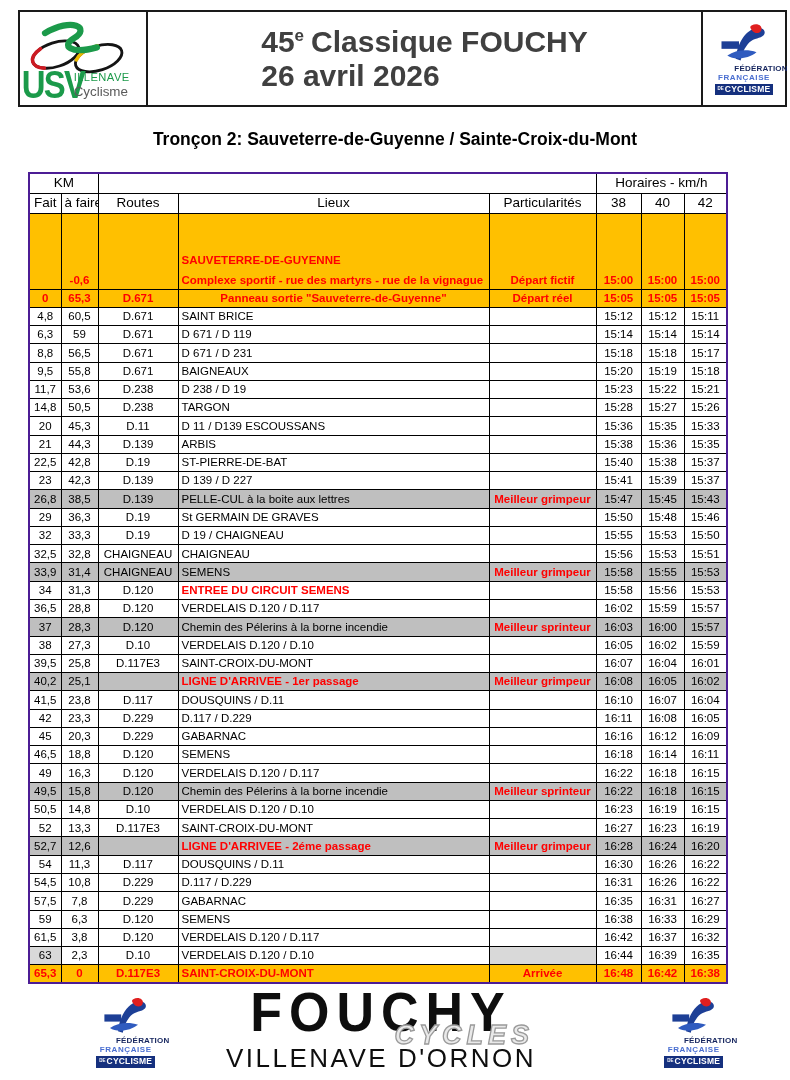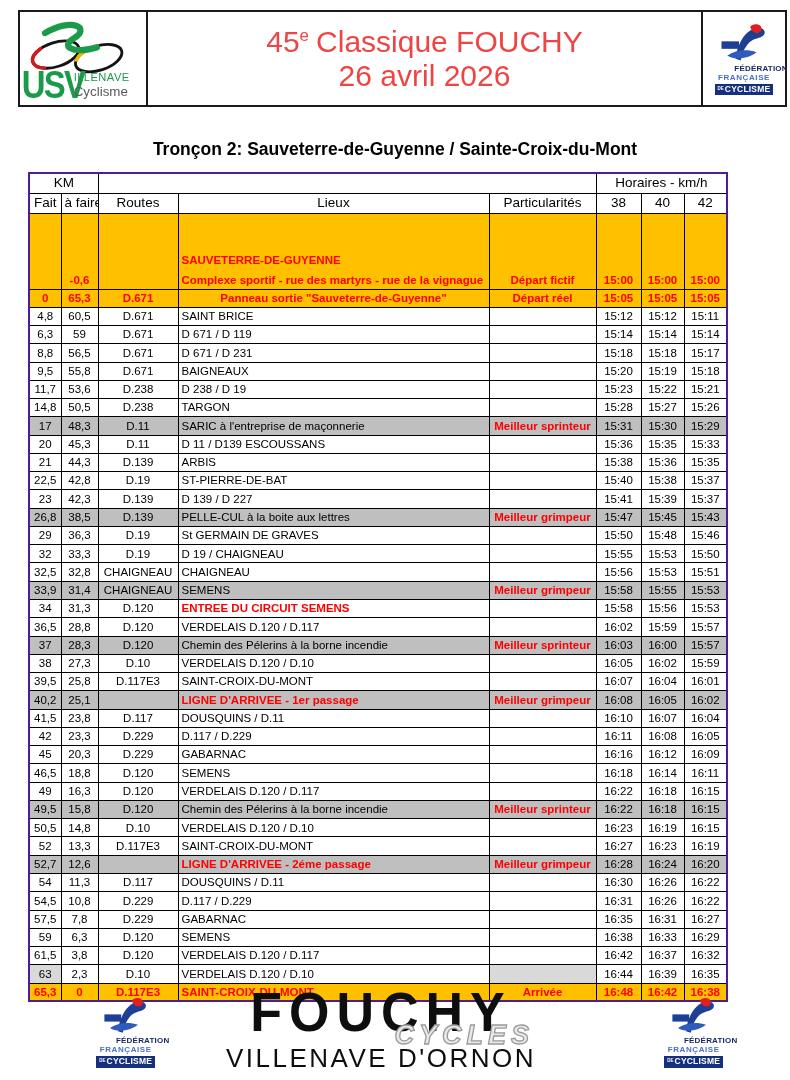--- a/index.html
+++ b/index.html
@@ -11,35 +11,35 @@
 
   
   .header-band {
     position:absolute; left:18px; top:10px; width:769px; height:97px;
     display:flex; border:2px solid #1a1a1a; background:#fff;
   }
   .usv-box { width:128px; border-right:2px solid #1a1a1a; display:flex; align-items:center; justify-content:flex-start; }
   .title-box { flex:1; border-right:2px solid #1a1a1a; display:flex; flex-direction:column; align-items:center; justify-content:center; }
   .ffc-box { width:82px; display:flex; align-items:center; justify-content:center; }
 
-  .evt-title { color:#ef4444; font-weight:normal; font-size:30px; line-height:1.12; text-align:center; }
+  .evt-title { color:#404040; font-weight:bold; font-size:30px; line-height:1.12; }
   .evt-title sup { font-size:17px; }
   .evt-title .rest { margin-left:7px; }
 
   
   .ffc-logo { display:flex; flex-direction:column; align-items:center; line-height:1; }
   .ffc-t1 { font-size:8px; font-weight:bold; color:#15255e; letter-spacing:.2px; margin-top:1px;padding-left:34px;}
   .ffc-t2 { font-size:8px; font-weight:bold; color:#4a6fd1; letter-spacing:.6px; margin-top:1px;}
   .ffc-bar { background:#15307e; color:#fff; margin-top:2px; padding:1px 3px 2px 3px; display:flex; align-items:center; }
   .ffc-de { font-size:4.5px; font-weight:bold; margin-right:1px; }
   .ffc-t3 { font-size:8.5px; font-weight:bold; letter-spacing:.2px; }
 
   
   .subtitle {
-    position:absolute; left:0; top:139px; width:790px; text-align:center;
+    position:absolute; left:0; top:129px; width:790px; text-align:center;
     font-size:17.5px; font-weight:bold; color:#000;
   }
 
   
   table.route-table {
     position:absolute; left:28px; top:172px; width:698px;
     border-collapse:collapse; table-layout:fixed; border:2px solid #4c1d95;
   }
   .route-table th, .route-table td {
     border:1px solid #000; padding:0 3px; font-size:11.5px; line-height:1.1;
@@ -231,30 +231,20 @@
         <tr>
           <td class="c-fait">14,8</td>
           <td class="c-afaire">50,5</td>
           <td class="c-routes">D.238</td>
           <td class="c-lieux">TARGON</td>
           <td class="c-part"></td>
           <td class="c-time">15:28</td>
           <td class="c-time">15:27</td>
           <td class="c-time">15:26</td>
         </tr>
-        <tr class="gray">
-          <td class="c-fait">17</td>
-          <td class="c-afaire">48,3</td>
-          <td class="c-routes">D.11</td>
-          <td class="c-lieux">SARIC à l'entreprise de maçonnerie</td>
-          <td class="c-part">Meilleur sprinteur</td>
-          <td class="c-time">15:31</td>
-          <td class="c-time">15:30</td>
-          <td class="c-time">15:29</td>
-        </tr>
         <tr>
           <td class="c-fait">20</td>
           <td class="c-afaire">45,3</td>
           <td class="c-routes">D.11</td>
           <td class="c-lieux">D 11 / D139 ESCOUSSANS</td>
           <td class="c-part"></td>
           <td class="c-time">15:36</td>
           <td class="c-time">15:35</td>
           <td class="c-time">15:33</td>
         </tr>

